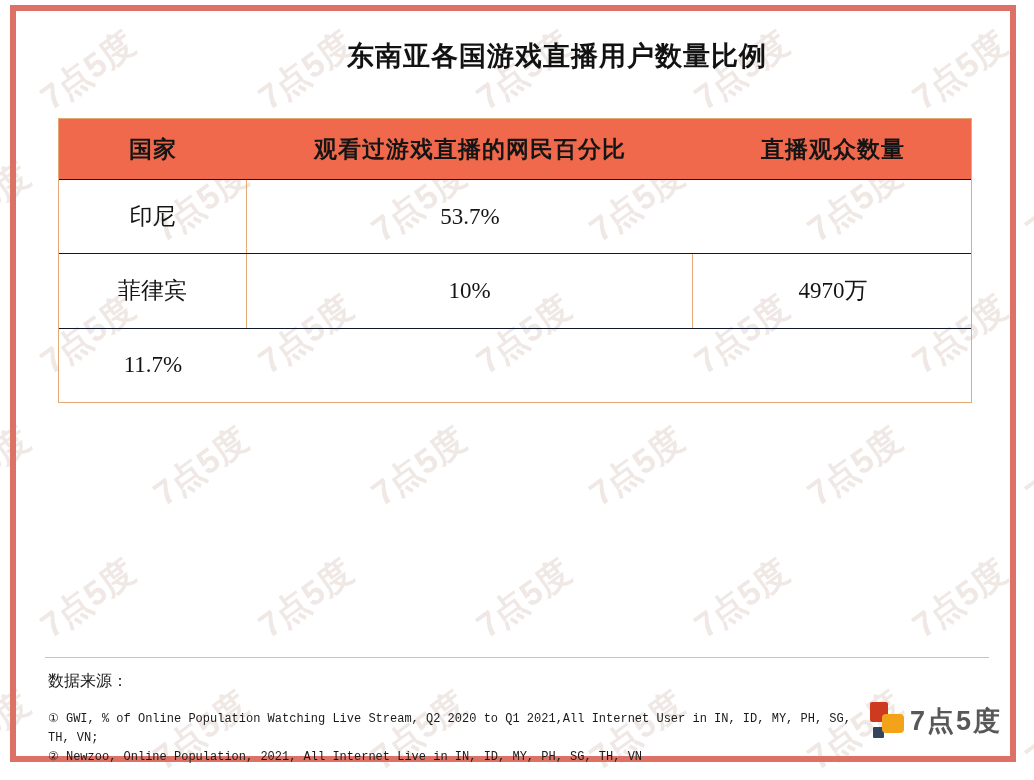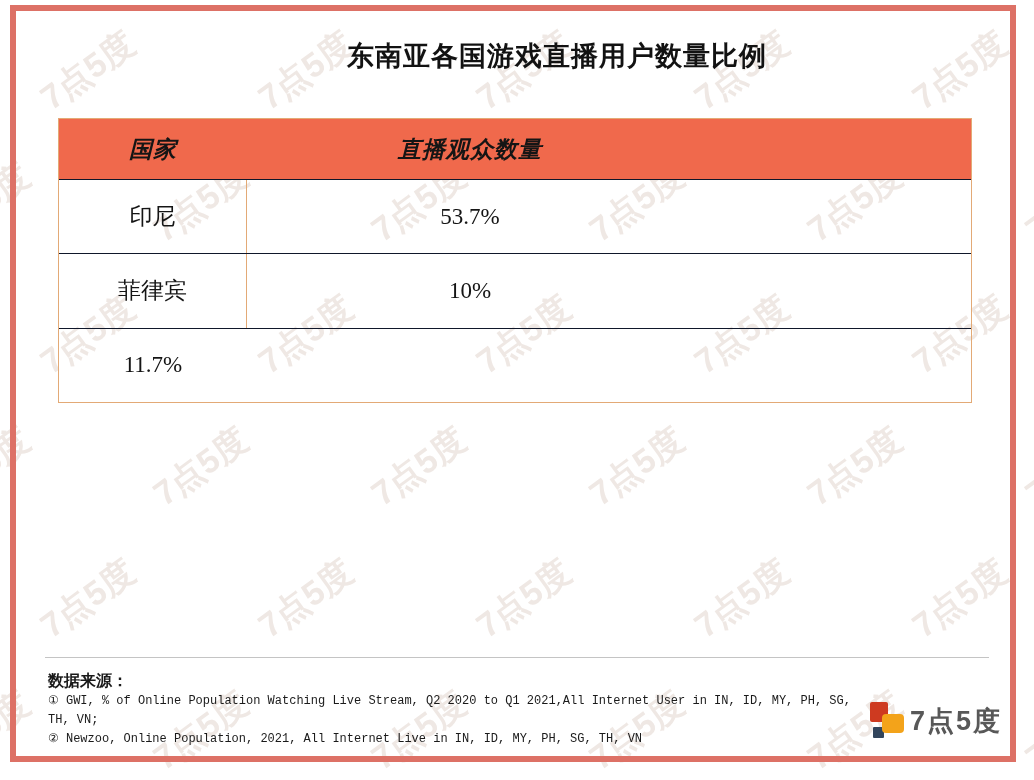--- a/index.html
+++ b/index.html
@@ -21,41 +21,41 @@
     position:absolute; top:38px; left:0; width:100%; box-sizing:border-box;
     padding-left:80px; text-align:center; z-index:2;
     font-size:27px; font-weight:bold; color:#121212; letter-spacing:1px;
   }
   .table {
     position:absolute; left:58px; top:118px; width:914px; z-index:1;
     box-sizing:border-box; border:1px solid #e3aa76;
   }
   .thead {
     display:grid; grid-template-columns:188px 446px 280px; height:60px;
-    background:#f0694c; align-items:center;font-style:italic;
+    background:#f0694c; align-items:center;
   }
   .thead .th {
     text-align:center; font-weight:bold; font-size:23px; color:#151515; letter-spacing:1px;
   }
   .trow {
     display:grid; grid-template-columns:188px 446px 280px; height:73.3px;
     border-top:1px solid #0f172a;
   }
   .td {
     display:flex; align-items:center; justify-content:center;
     font-family:"Liberation Serif","DejaVu Serif",serif;
     font-size:23px; color:#151515; border-right:1px solid #e3aa76;
   }
   .td:last-child { border-right:none; }
   .divider {
     position:absolute; left:45px; top:657px; width:944px; height:1px;
     background:#c4c4c4; z-index:1;
   }
   .source { position:absolute; left:48px; top:671px; width:830px; z-index:2; color:#1a1a1a; }
-  .source-label { font-size:16px; font-weight:bold; margin-bottom:0; }
+  .source-label { font-size:16px; font-weight:normal; margin-bottom:18px; }
   .source-line {
     font-family:Liberation Mono, monospace;
     font-size:12px; line-height:19px;
   }
   .logo { position:absolute; left:870px; top:701px; display:flex; align-items:center; z-index:2; }
   .logo-icon { position:relative; width:36px; height:40px; margin-right:4px; }
   .logo-sq-red    { position:absolute; left:0px;  top:1px;  width:18px; height:20px; background:#ce3a20; border-radius:2px; }
   .logo-sq-navy   { position:absolute; left:3px;  top:26px; width:11px; height:11px; background:#32455c; border-radius:1px; }
   .logo-sq-orange { position:absolute; left:12px; top:13px; width:22px; height:19px; background:#f3a31a; border-radius:4px; }
   .logo-text { font-size:27px; font-weight:600; color:#585858; letter-spacing:2px; }
@@ -99,29 +99,31 @@
     <span class="watermark" style="left: 1020px; top: 708px;">7点5度</span>
   </div>
 
 <div class="frame"></div>
 
 <div class="title">东南亚各国游戏直播用户数量比例</div>
 
 <div class="table">
   <div class="thead">
     <div class="th">国家</div>
+    <div class="th">观看过游戏直播的网民百分比</div>
     <div class="th">直播观众数量</div>
   </div>
   <div class="trow">
     <div class="td">印尼</div>
     <div class="td">53.7%</div>
   </div>
   <div class="trow">
     <div class="td">菲律宾</div>
     <div class="td">10%</div>
+    <div class="td">4970万</div>
   </div>
   <div class="trow">
     <div class="td">11.7%</div>
   </div>
 </div>
 
 <div class="divider"></div>
 
 <div class="source">
   <div class="source-label">数据来源：</div>

